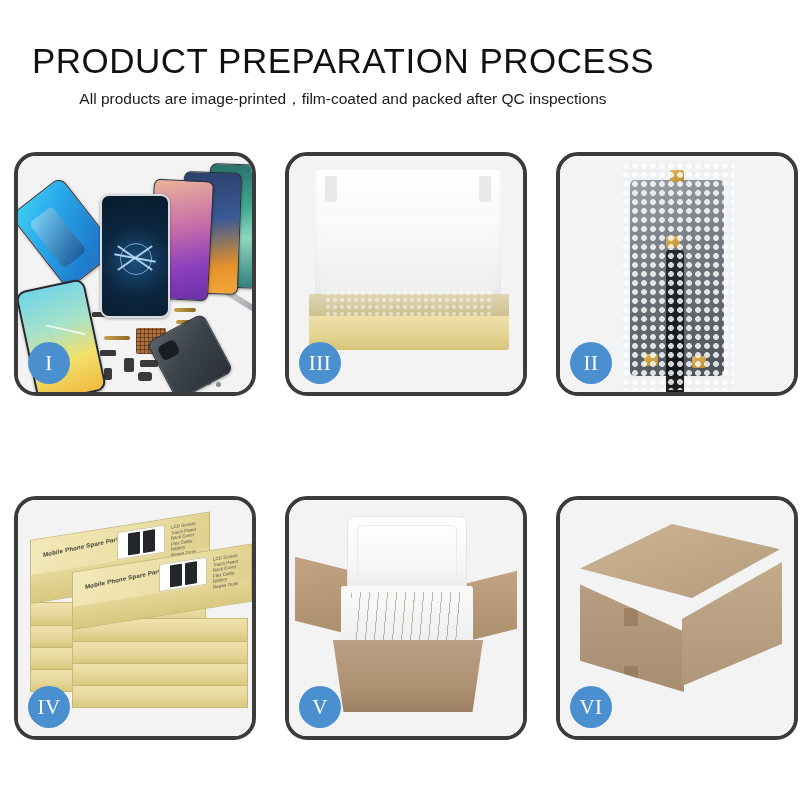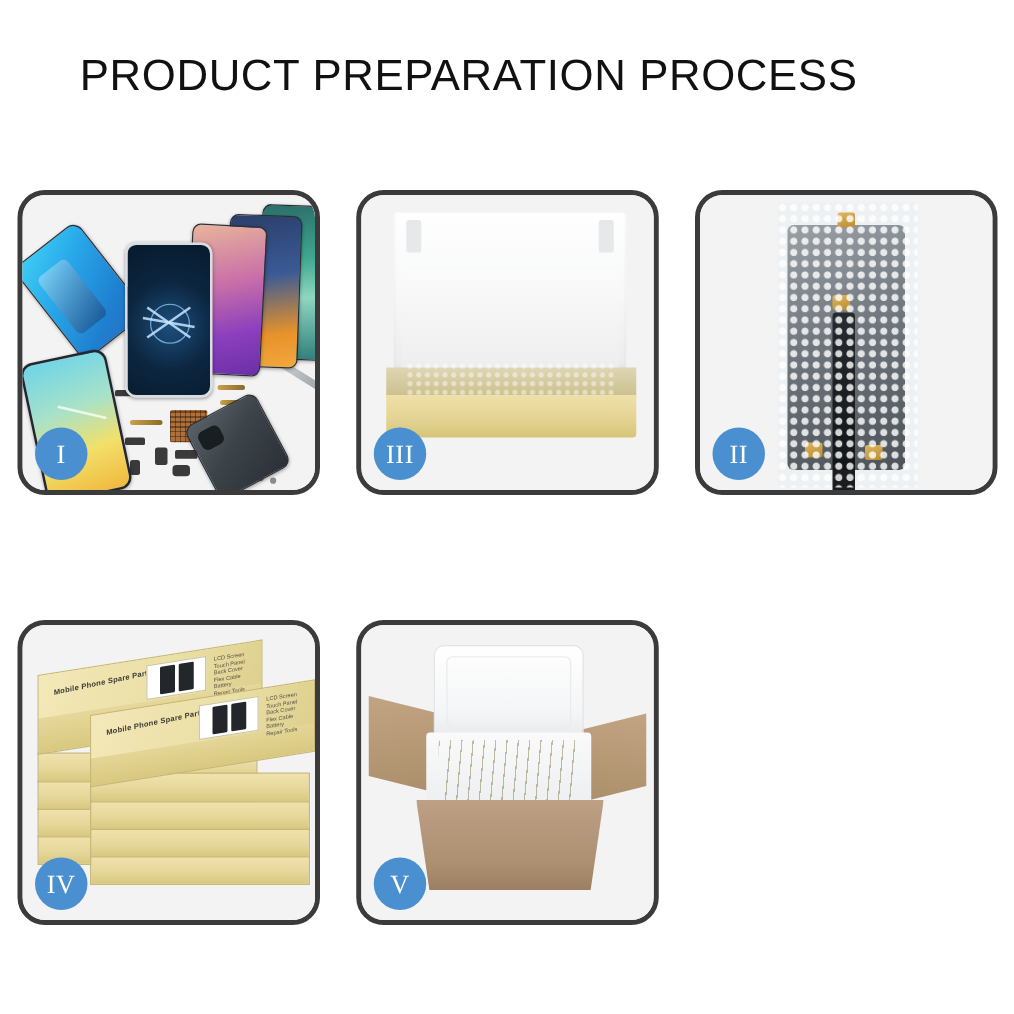--- a/index.html
+++ b/index.html
@@ -20,21 +20,21 @@
     position: relative;
     background: #ffffff;
   }
 
   
   .header {
     position: absolute;
     left: 0;
     top: 40px;
     width: 686px;
-    text-align: right;
+    text-align: center;
   }
   .title {
     font-size: 35px;
     letter-spacing: 0.5px;
     color: #111111;
     font-weight: 400;
     line-height: 42px;
     white-space: nowrap;
     font-family: "Liberation Sans", sans-serif;
   }
@@ -359,20 +359,21 @@
     background: rgba(140,110,80,.55); border-radius: 1px;
   }
 </style>
 </head>
 <body>
 
 <div class="page">
 
   <div class="header">
     <div class="title">PRODUCT PREPARATION PROCESS</div>
+    <div class="subtitle">All products are image-printed，film-coated and packed after QC inspections</div>
   </div>
 
   <div class="grid">
 
     <div class="panel">
       <div class="panel-stage">
         <div class="p1-wrap">
           <div class="ph ph-blue"></div>
           <div class="ph ph-green"></div>
           <div class="ph ph-darkblue"></div>
@@ -491,15 +492,28 @@
         <div class="p5-flapL"></div>
         <div class="p5-flapR"></div>
         <div class="p5-foam-lid"></div>
         <div class="p5-foam-box"></div>
         <div class="p5-contents"></div>
         <div class="p5-body"></div>
         <div class="badge">V</div>
       </div>
     </div>
 
+    <div class="panel">
+      <div class="panel-stage">
+        <div class="p6">
+          <div class="p6-top"></div>
+          <div class="p6-left">
+            <div class="p6-tape" style="left:44px; top:28px;"></div>
+            <div class="p6-tape" style="left:44px; top:86px;"></div>
+          </div>
+          <div class="p6-right"></div>
+        </div>
+        <div class="badge">VI</div>
+      </div>
+    </div>
 
   </div>
 </div>
 
 </body></html>

